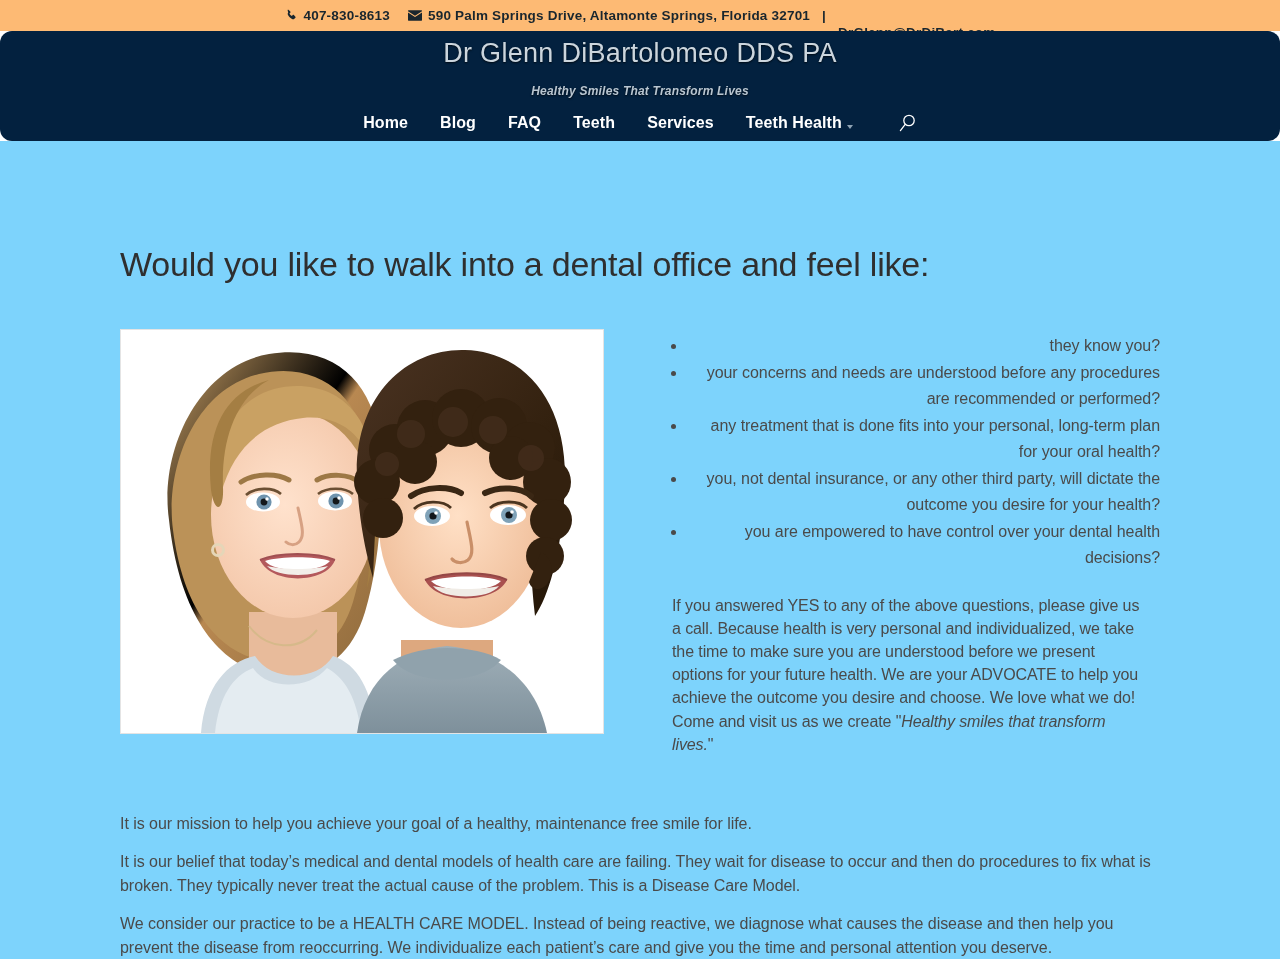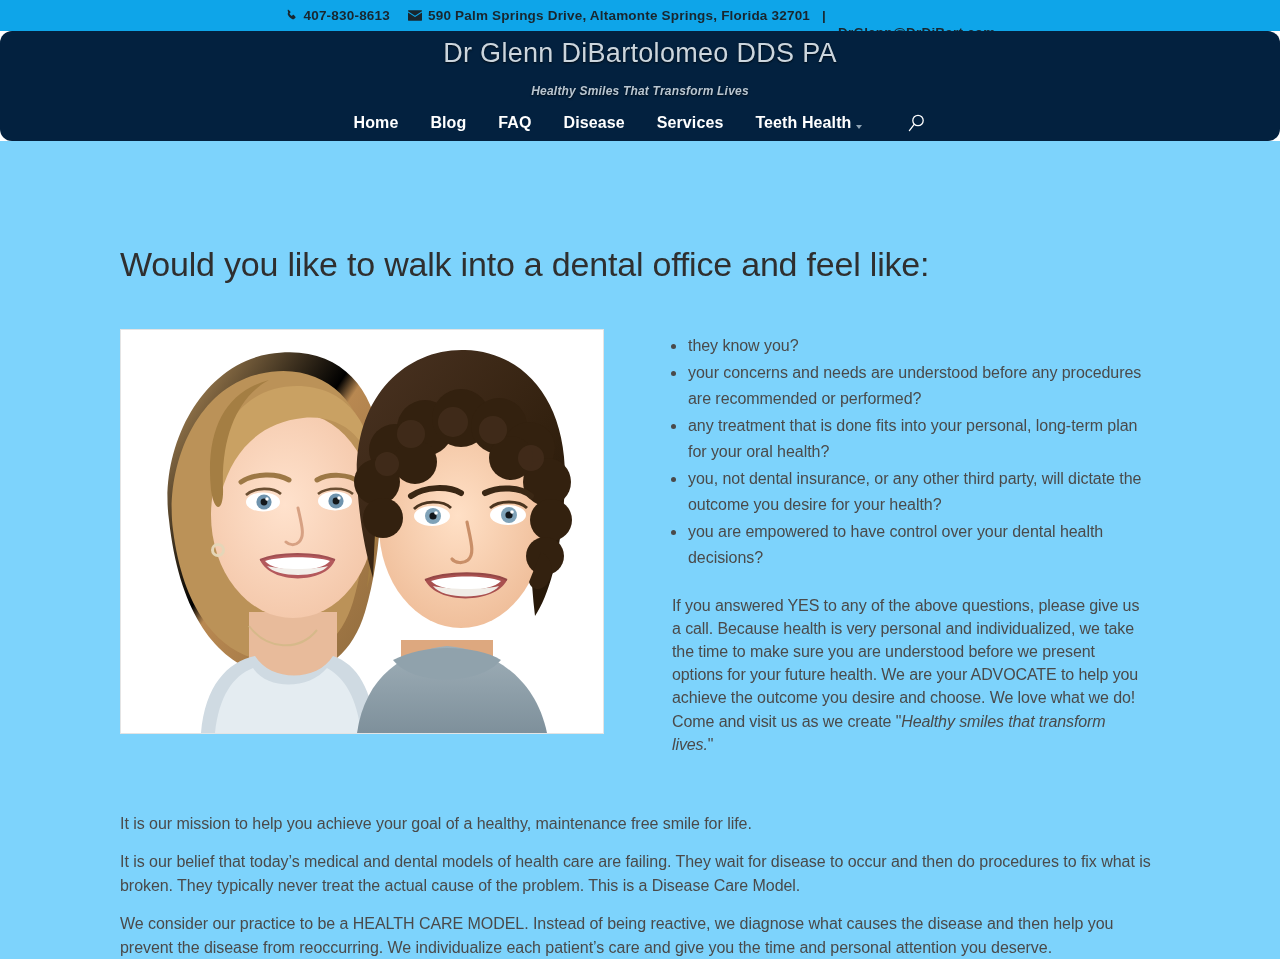--- a/index.html
+++ b/index.html
@@ -8,21 +8,21 @@
     width: 1280px;
     height: 960px;
     overflow: hidden;
     background: #ffffff;
     font-family: "Liberation Sans", sans-serif;
   }
 
   
   .topbar {
     height: 31px;
-    background: #0ea5e9;
+    background: #fdba74;
     display: flex;
     align-items: center;
     justify-content: center;
     color: #ffffff;
   }
   .topbar-inner {
     width: 1080px;
     display: flex;
     align-items: center;
     justify-content: center;
@@ -157,20 +157,21 @@
     overflow: hidden;
     position: relative;
   }
   .photo-frame svg { display: block; }
 
   
   ul.checks {
     list-style: none;
     margin: 0;
     padding: 0;
+    text-align: right;
   }
   ul.checks li {
     position: relative;
     padding-left: 28px;
     margin-bottom: 0px;
     font-size: 16px;
     line-height: 26.5px;
     color: #4a4a4a;
     letter-spacing: -0.05px;
   }
@@ -244,21 +245,21 @@
     <a class="nav-item" href="#">
         <span>Home</span>
       </a>
     <a class="nav-item" href="#">
         <span>Blog</span>
       </a>
     <a class="nav-item" href="#">
         <span>FAQ</span>
       </a>
     <a class="nav-item" href="#">
-        <span>Disease</span>
+        <span>Teeth</span>
       </a>
     <a class="nav-item" href="#">
         <span>Services</span>
       </a>
     <a class="nav-item" href="#">
       <span>Teeth Health</span>
       <span class="chev"></span>
     </a>
     <span class="nav-search">
       <svg width="20" height="21" viewBox="0 0 20 21" fill="none" stroke="#ffffff" stroke-width="1.3">

